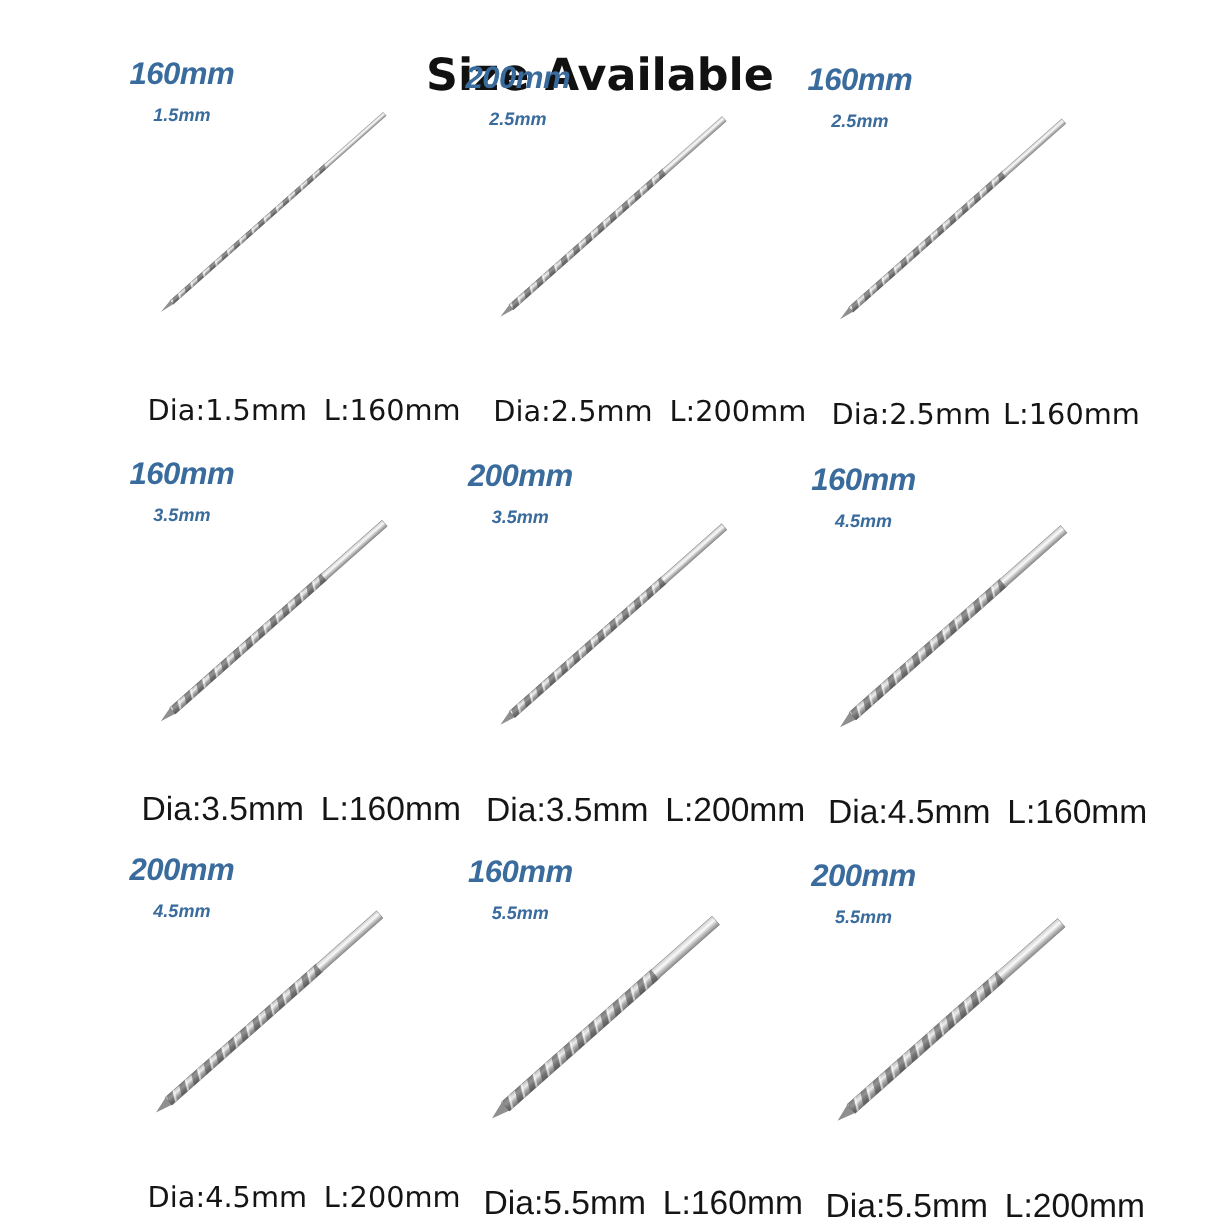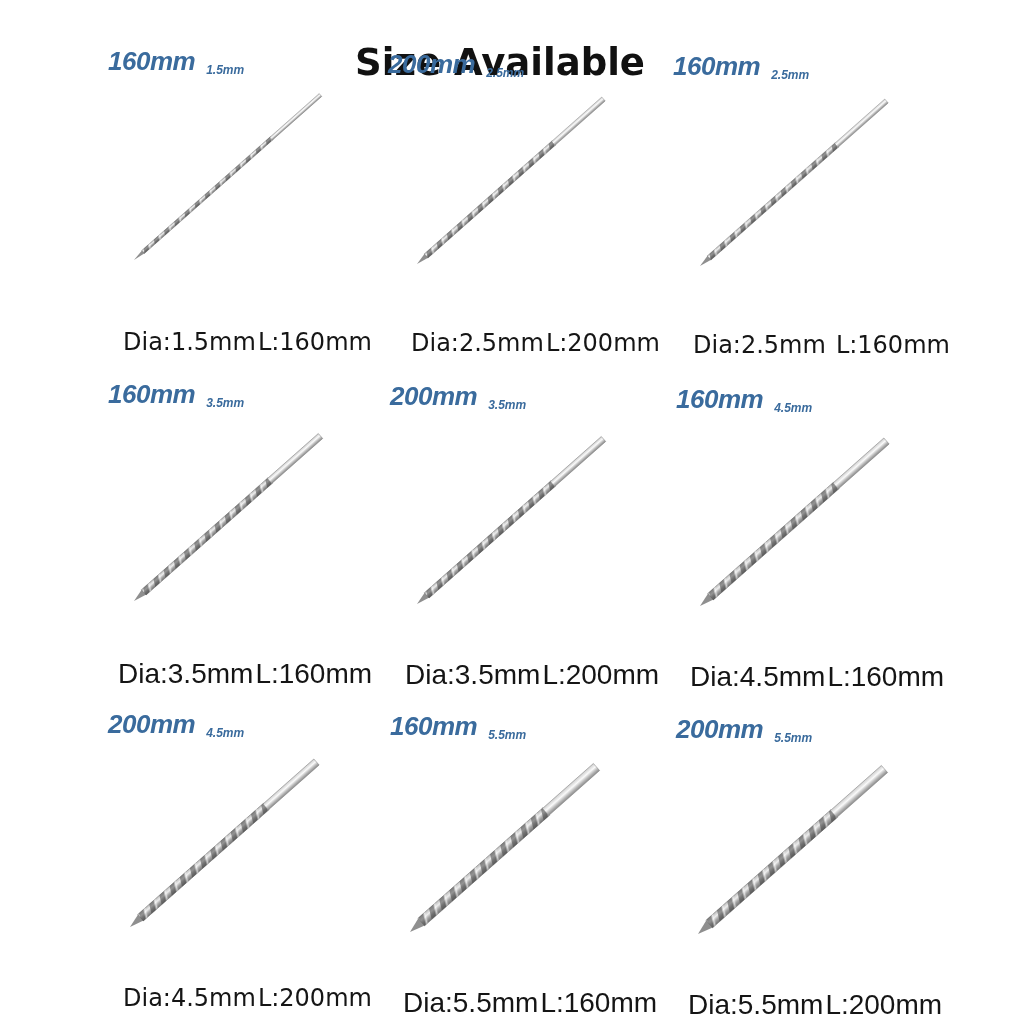--- a/index.html
+++ b/index.html
@@ -1,25 +1,25 @@
 <!DOCTYPE html>
 <html><head>
 <meta charset="utf-8">
 <style>
   html,body{margin:0;padding:0;background:#ffffff;}
   #canvas{position:relative;width:1024px;height:1024px;background:#ffffff;overflow:hidden;
           font-family:"DejaVu Sans",sans-serif;}
   .title{position:absolute;left:0;top:4px;width:1000px;text-align:center;
          font-size:37px;color:#111;font-family:"DejaVu Sans",sans-serif;margin-top:37px;}
-  .size-label{position:absolute;display:flex;align-items:flex-end;gap:11px;
+  .size-label{position:absolute;display:flex;align-items:center;gap:11px;
               color:#3a6b9d;font-style:italic;font-weight:bold;
-              font-family:"Liberation Sans",sans-serif;white-space:nowrap;}
+              font-family:"Liberation Sans",sans-serif;white-space:nowrap;flex-direction:column;}
   .size-label .len{font-size:26px;letter-spacing:-0.5px;}
-  .size-label .dia{font-size:12px;}
-  .caption{position:absolute;display:flex;gap:2px;color:#151515;
+  .size-label .dia{font-size:15px;}
+  .caption{position:absolute;display:flex;gap:14px;color:#151515;
            font-size:24px;font-family:"DejaVu Sans",sans-serif;white-space:nowrap;}
   .cap-n{font-size:28px;font-family:"Liberation Sans",sans-serif;text-align:right;}
   .bit{position:absolute;width:215px;height:190px;}
   .defs{position:absolute;width:0;height:0;overflow:hidden;}
 </style>
 </head>
 <body>
 
 <div id="canvas">
 

